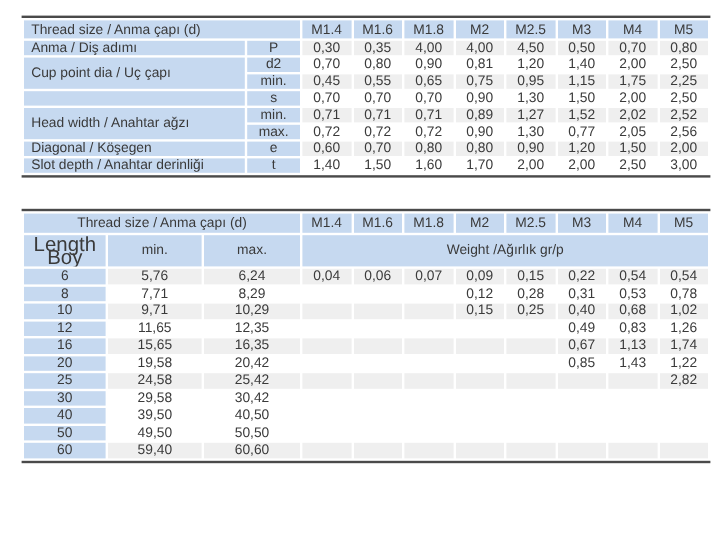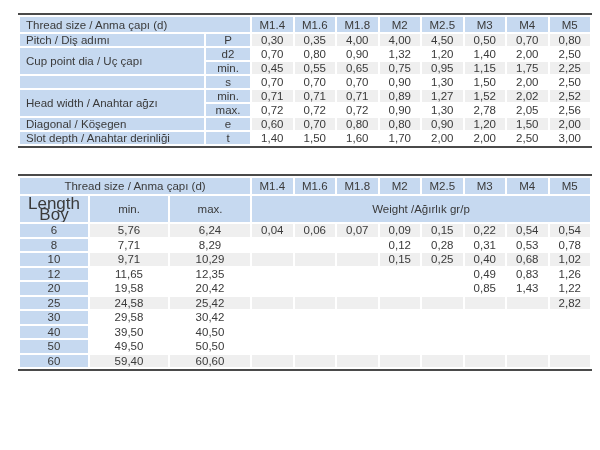--- a/index.html
+++ b/index.html
@@ -75,38 +75,38 @@
         <th class="blue">M1.8</th>
         <th class="blue">M2</th>
         <th class="blue">M2.5</th>
         <th class="blue">M3</th>
         <th class="blue">M4</th>
         <th class="blue">M5</th>
       </tr>
     </thead>
     <tbody id="t1-body">
         <tr class="stripe">
-          <th class="lbl">Pitch / Diş adımı</th>
+          <th class="lbl">Anma / Diş adımı</th>
           <th class="sym">P</th>
           <td class="val">0,30</td>
           <td class="val">0,35</td>
           <td class="val">4,00</td>
           <td class="val">4,00</td>
           <td class="val">4,50</td>
           <td class="val">0,50</td>
           <td class="val">0,70</td>
           <td class="val">0,80</td>
         </tr>
         <tr>
           <th class="lbl" rowspan="2">Cup point dia / Uç çapı</th>
           <th class="sym">d2</th>
           <td class="val">0,70</td>
           <td class="val">0,80</td>
           <td class="val">0,90</td>
-          <td class="val">1,32</td>
+          <td class="val">0,81</td>
           <td class="val">1,20</td>
           <td class="val">1,40</td>
           <td class="val">2,00</td>
           <td class="val">2,50</td>
         </tr>
         <tr class="stripe">
           <th class="sym">min.</th>
           <td class="val">0,45</td>
           <td class="val">0,55</td>
           <td class="val">0,65</td>
@@ -140,21 +140,21 @@
           <td class="val">2,02</td>
           <td class="val">2,52</td>
         </tr>
         <tr>
           <th class="sym">max.</th>
           <td class="val">0,72</td>
           <td class="val">0,72</td>
           <td class="val">0,72</td>
           <td class="val">0,90</td>
           <td class="val">1,30</td>
-          <td class="val">2,78</td>
+          <td class="val">0,77</td>
           <td class="val">2,05</td>
           <td class="val">2,56</td>
         </tr>
         <tr class="stripe">
           <th class="lbl">Diagonal / Köşegen</th>
           <th class="sym">e</th>
           <td class="val">0,60</td>
           <td class="val">0,70</td>
           <td class="val">0,80</td>
           <td class="val">0,80</td>
@@ -257,20 +257,33 @@
           <td class="val">12,35</td>
           <td class="val"></td>
           <td class="val"></td>
           <td class="val"></td>
           <td class="val"></td>
           <td class="val"></td>
           <td class="val">0,49</td>
           <td class="val">0,83</td>
           <td class="val">1,26</td>
         </tr>
+        <tr class="stripe">
+          <th class="len">16</th>
+          <td class="val">15,65</td>
+          <td class="val">16,35</td>
+          <td class="val"></td>
+          <td class="val"></td>
+          <td class="val"></td>
+          <td class="val"></td>
+          <td class="val"></td>
+          <td class="val">0,67</td>
+          <td class="val">1,13</td>
+          <td class="val">1,74</td>
+        </tr>
         <tr>
           <th class="len">20</th>
           <td class="val">19,58</td>
           <td class="val">20,42</td>
           <td class="val"></td>
           <td class="val"></td>
           <td class="val"></td>
           <td class="val"></td>
           <td class="val"></td>
           <td class="val">0,85</td>

